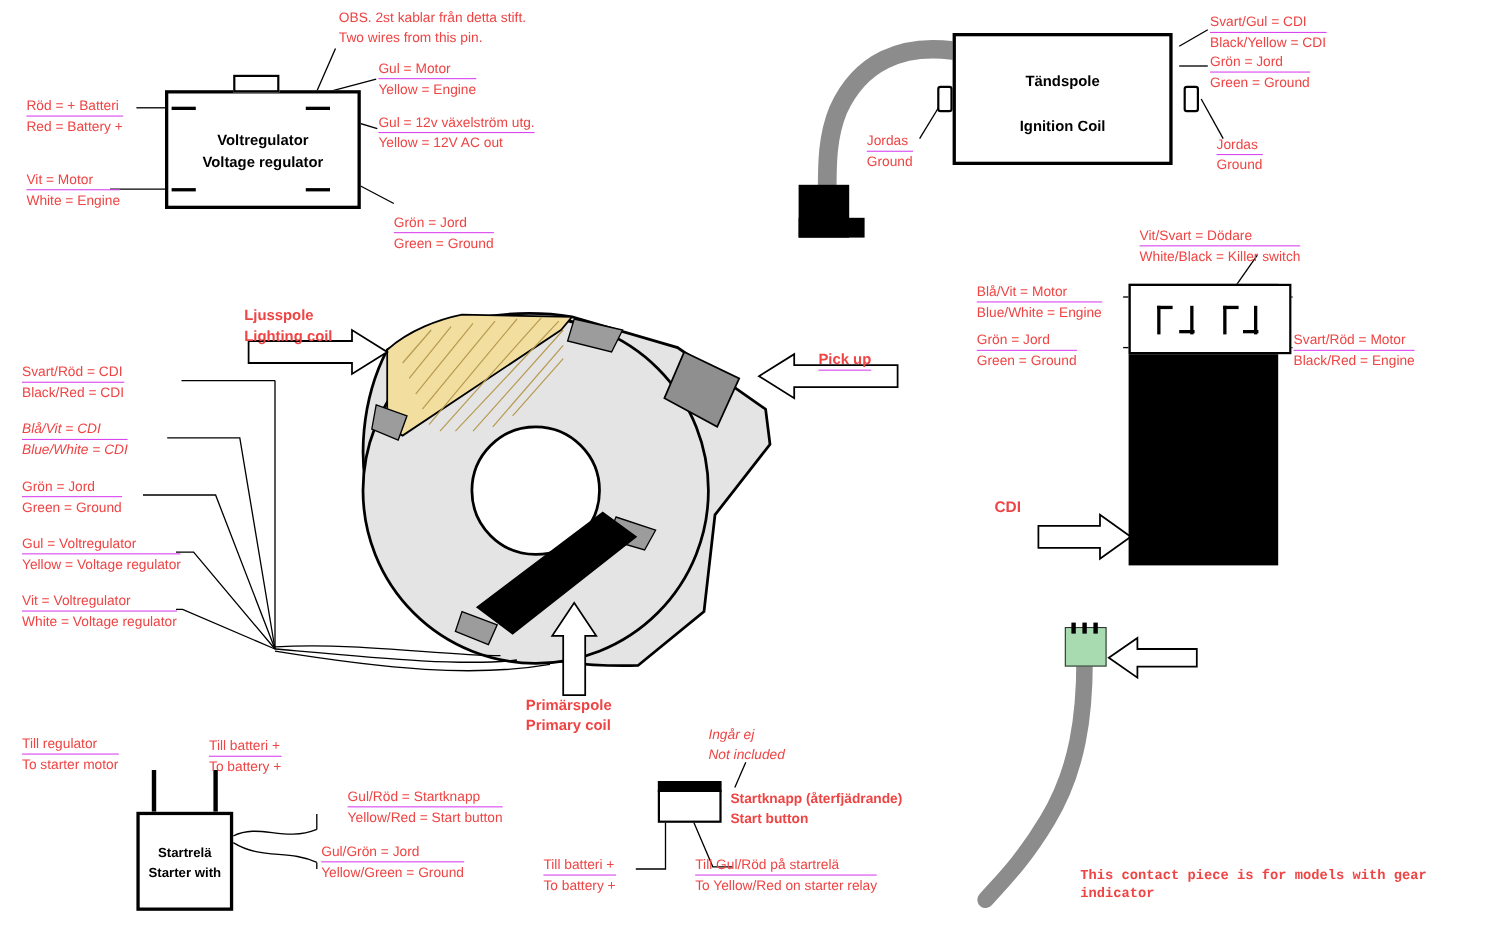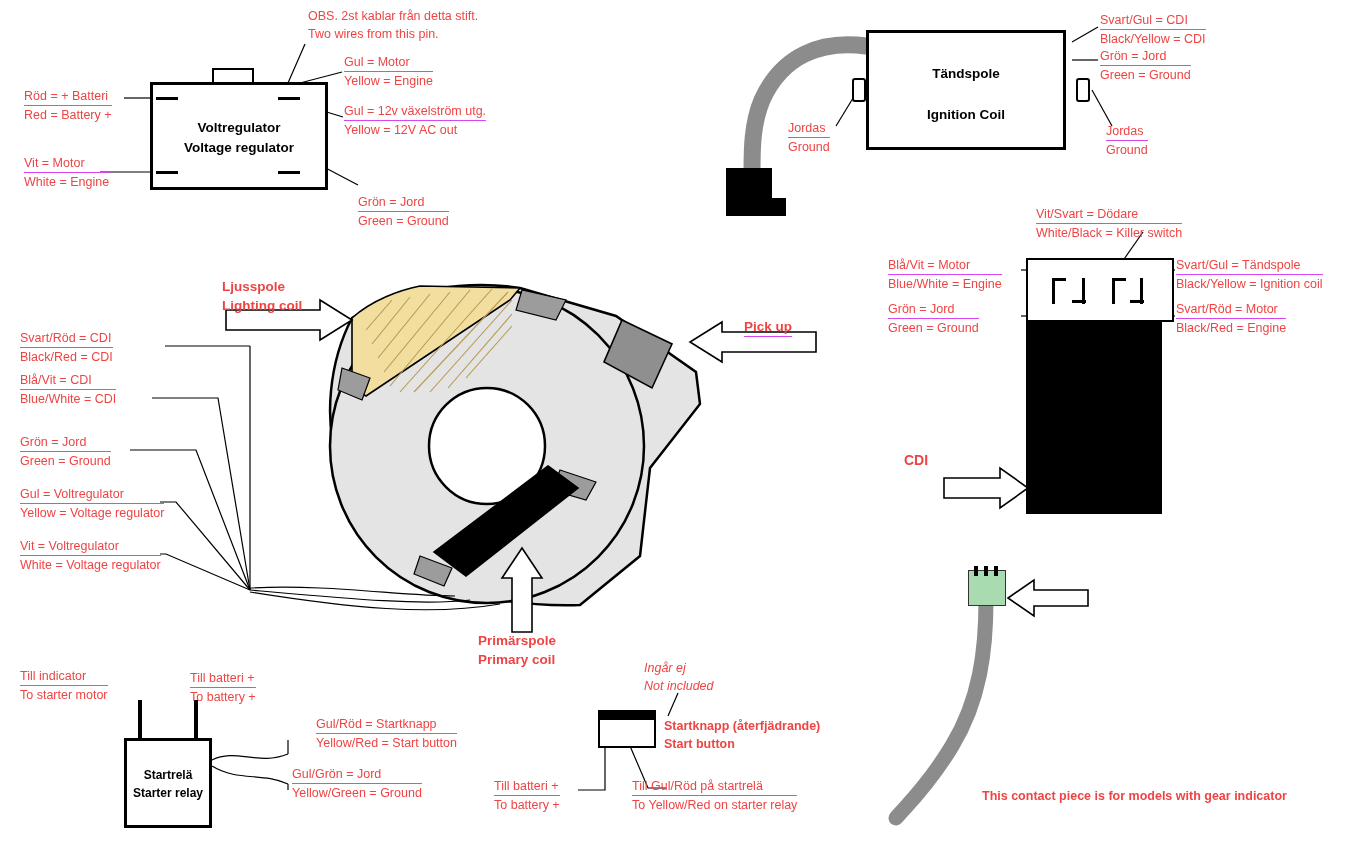--- a/index.html
+++ b/index.html
@@ -254,24 +254,20 @@
     <span class="en">White/Black = Killer switch</span>
   </div>
   <div class="lbl" style="left:888px; top:257px;">
     <span class="sv">Blå/Vit = Motor</span>
     <span class="en">Blue/White = Engine</span>
   </div>
   <div class="lbl" style="left:888px; top:301px;">
     <span class="sv">Grön = Jord</span>
     <span class="en">Green = Ground</span>
   </div>
-  <div class="lbl" style="left:1176px; top:257px;">
-    <span class="sv">Svart/Gul = Tändspole</span>
-    <span class="en">Black/Yellow = Ignition coil</span>
-  </div>
   <div class="lbl" style="left:1176px; top:301px;">
     <span class="sv">Svart/Röd = Motor</span>
     <span class="en">Black/Red = Engine</span>
   </div>
   <div class="lbl nounder bold" style="left:904px; top:452px; font-size:14px;">
     <span class="sv">CDI</span>
   </div>
 
   <div class="lbl nounder bold" style="left:222px; top:278px; font-size:13.5px;">
     <span class="sv">Ljusspole</span>
@@ -282,45 +278,45 @@
     <span class="en">Primary coil</span>
   </div>
   <div class="lbl bold" style="left:744px; top:318px; font-size:13.5px;">
     <span class="sv">Pick up</span>
   </div>
 
   <div class="lbl" style="left:20px; top:330px;">
     <span class="sv">Svart/Röd = CDI</span>
     <span class="en">Black/Red = CDI</span>
   </div>
-  <div class="lbl" style="left:20px; top:372px;">
+  <div class="lbl" style="left:20px; top:382px;font-style:italic;">
     <span class="sv">Blå/Vit = CDI</span>
     <span class="en">Blue/White = CDI</span>
   </div>
   <div class="lbl" style="left:20px; top:434px;">
     <span class="sv">Grön = Jord</span>
     <span class="en">Green = Ground</span>
   </div>
   <div class="lbl" style="left:20px; top:486px;">
     <span class="sv">Gul = Voltregulator</span>
     <span class="en">Yellow = Voltage regulator</span>
   </div>
   <div class="lbl" style="left:20px; top:538px;">
     <span class="sv">Vit = Voltregulator</span>
     <span class="en">White = Voltage regulator</span>
   </div>
 
   <div class="box" style="left:124px; top:738px; width:88px; height:90px;"></div>
   <div class="boxtitle" style="left:124px; top:766px; width:88px; font-size:12px;">
     <span>Startrelä</span><br>
-    <span>Starter relay</span>
+    <span>Starter with</span>
   </div>
 
   <div class="lbl" style="left:20px; top:668px;">
-    <span class="sv">Till indicator</span>
+    <span class="sv">Till regulator</span>
     <span class="en">To starter motor</span>
   </div>
   <div class="lbl" style="left:190px; top:670px;">
     <span class="sv">Till batteri +</span>
     <span class="en">To battery +</span>
   </div>
   <div class="lbl" style="left:292px; top:716px;margin-left:24px;">
     <span class="sv">Gul/Röd = Startknapp</span>
     <span class="en">Yellow/Red = Start button</span>
   </div>
@@ -347,17 +343,17 @@
   <div class="lbl" style="left:632px; top:778px;">
     <span class="sv">Till Gul/Röd på startrelä</span>
     <span class="en">To Yellow/Red on starter relay</span>
   </div>
 
   <div class="grn-conn" style="left:968px; top:570px; width:36px; height:34px;"></div>
   <div class="blackbox" style="left:974px; top:566px; width:4px; height:10px;"></div>
   <div class="blackbox" style="left:984px; top:566px; width:4px; height:10px;"></div>
   <div class="blackbox" style="left:994px; top:566px; width:4px; height:10px;"></div>
 
-  <div class="lbl nounder bold" style="left:982px; top:788px; white-space:normal; width:340px;">
+  <div class="lbl nounder bold" style="left:982px; top:788px; white-space:normal; width:340px;font-family:Liberation Mono, monospace;">
     <span class="sv">This contact piece is for models with gear indicator</span>
   </div>
 
 </div>
 
 </body></html>

